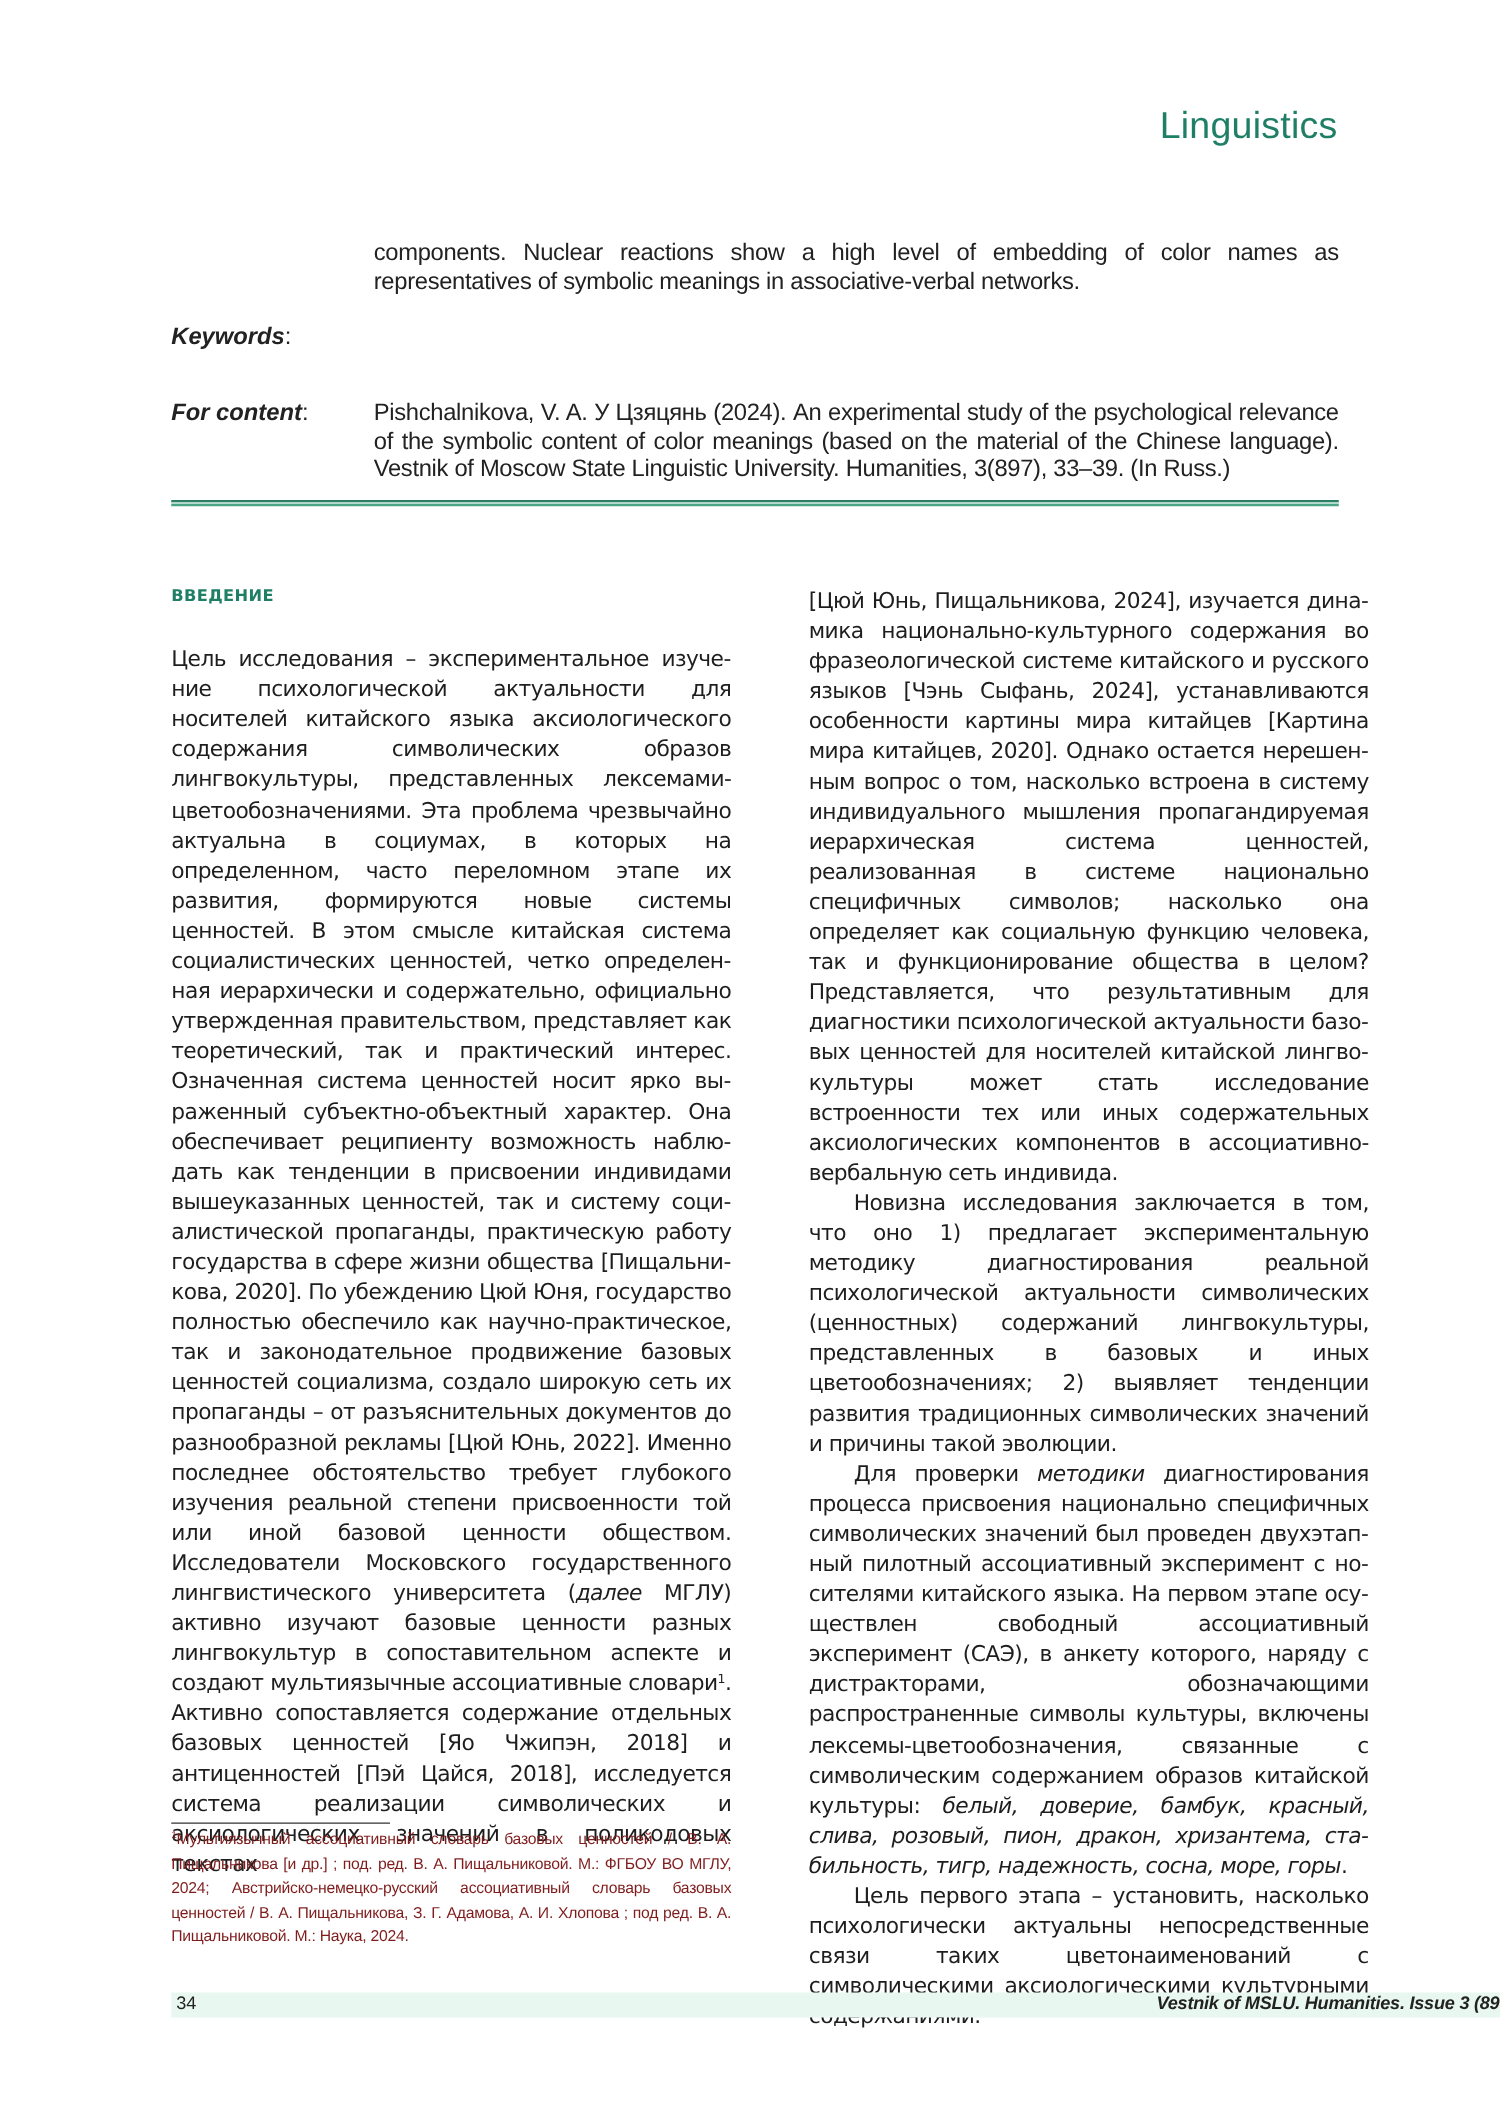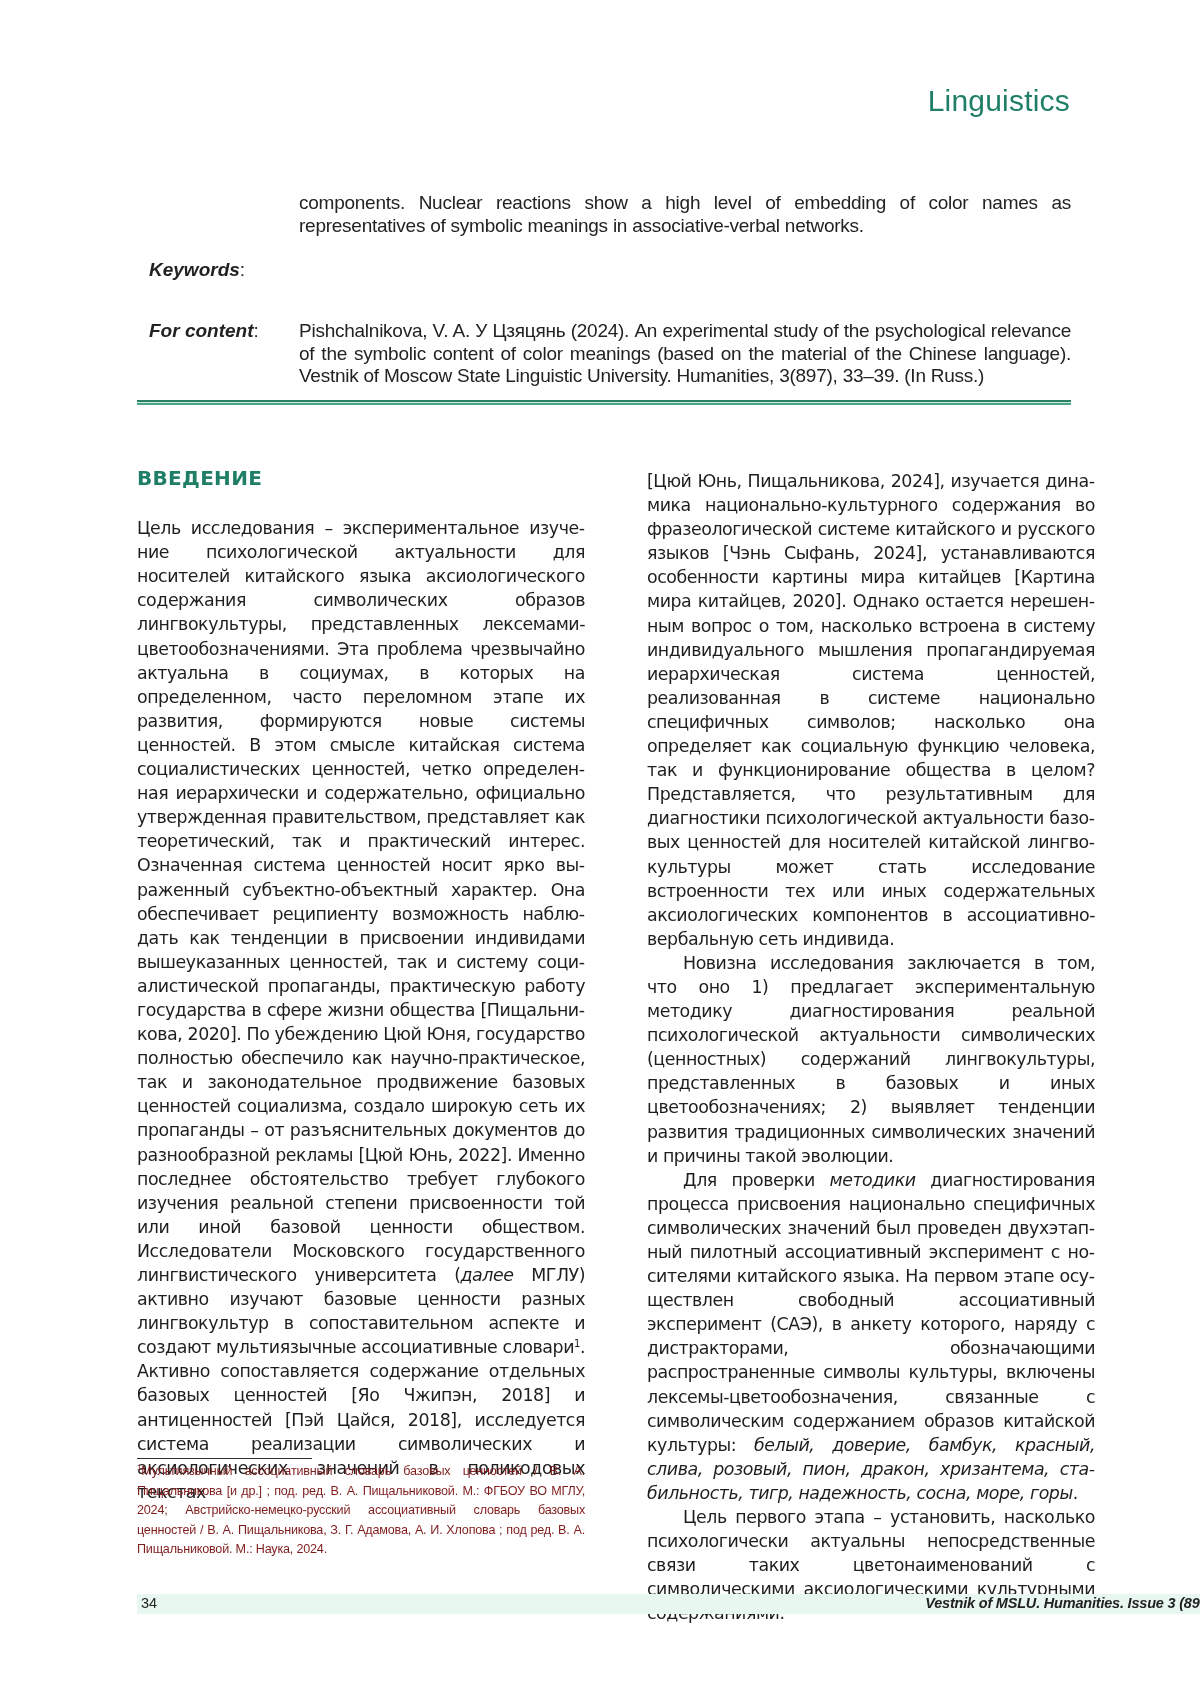--- a/index.html
+++ b/index.html
@@ -2,37 +2,37 @@
 <html><head>
 <meta charset="utf-8">
 <style>
   html, body { margin: 0; padding: 0; background: #ffffff; }
   body { width: 1200px; height: 1697px; position: relative; overflow: hidden;
          font-family: "Liberation Sans", "DejaVu Sans", sans-serif; color: #1e1e1e; }
   .header-title { position: absolute; right: 130px; top: 84px; font-size: 30px;
          color: #1f7f66; font-family: Liberation Sans, sans-serif; font-weight: normal; letter-spacing: 0.2px; }
   .meta { position: absolute; left: 137px; width: 934px; font-size: 19px; line-height: 22.5px;
           font-family: "Liberation Sans", sans-serif; color: #222; }
-  .meta .label { position: absolute; left: 12px; top: 0; font-style: italic; font-weight: bold; text-align: right; }
+  .meta .label { position: absolute; left: 0; top: 0; font-style: italic; font-weight: bold; text-align: right; }
   .meta .val { margin-left: 162px; text-align: justify; letter-spacing: -0.25px; }
   #abs-tail { top: 192px; }
   #keywords { top: 259px; }
   #citation { top: 320px; }
   .double-rule { position: absolute; left: 137px; width: 934px; top: 400px; height: 6px; }
   .double-rule .r1 { position: absolute; left: 0; right: 0; top: 0; height: 2px; background: #2b7f66; }
   .double-rule .r2 { position: absolute; left: 0; right: 0; top: 2px; height: 1px; background: #cfe8de; }
   .double-rule .r3 { position: absolute; left: 0; right: 0; top: 3px; height: 2px; background: #4aa487; }
 
   .col { position: absolute; top: 466px; width: 448px; font-size: 17.4px; line-height: 24.1px;
          font-family: "DejaVu Sans", sans-serif; color: #1e1e1e; letter-spacing: -0.45px; }
   .col.left { left: 137px; }
   .col.right { left: 647px; top: 469px; }
   .col p { margin: 0; text-align: justify; hyphens: manual; }
   .col p.indent { text-indent: 36px; }
-  .section-head { font-weight: bold; color: #1f7f66; font-size: 20px; letter-spacing: 0.3px; margin-bottom: 26px !important; text-align: left !important; }
+  .section-head { font-weight: bold; color: #1f7f66; font-size: 13px; letter-spacing: 0.3px; margin-bottom: 26px !important; text-align: left !important; }
   .col em { }
   sup { font-size: 10px; vertical-align: 6px; line-height: 0; }
 
   .fn-rule { position: absolute; left: 137px; top: 1458px; width: 175px; height: 1px; background: #333; }
   .footnote { position: absolute; left: 137px; top: 1462px; width: 448px; font-size: 12.6px; line-height: 19.6px;
               font-family: "Liberation Sans", sans-serif; color: #7f1d1d; text-align: justify; letter-spacing: -0.2px; }
   .footnote sup { font-size: 8px; vertical-align: 5px; }
 
   .footer { position: absolute; left: 137px; top: 1594px; width: 1122px; height: 20px; background: #e8f7ef; }
   .footer .page-num { position: absolute; left: 4px; top: 1px; font-size: 14.5px; color: #222; font-family: "Liberation Sans", sans-serif; }

